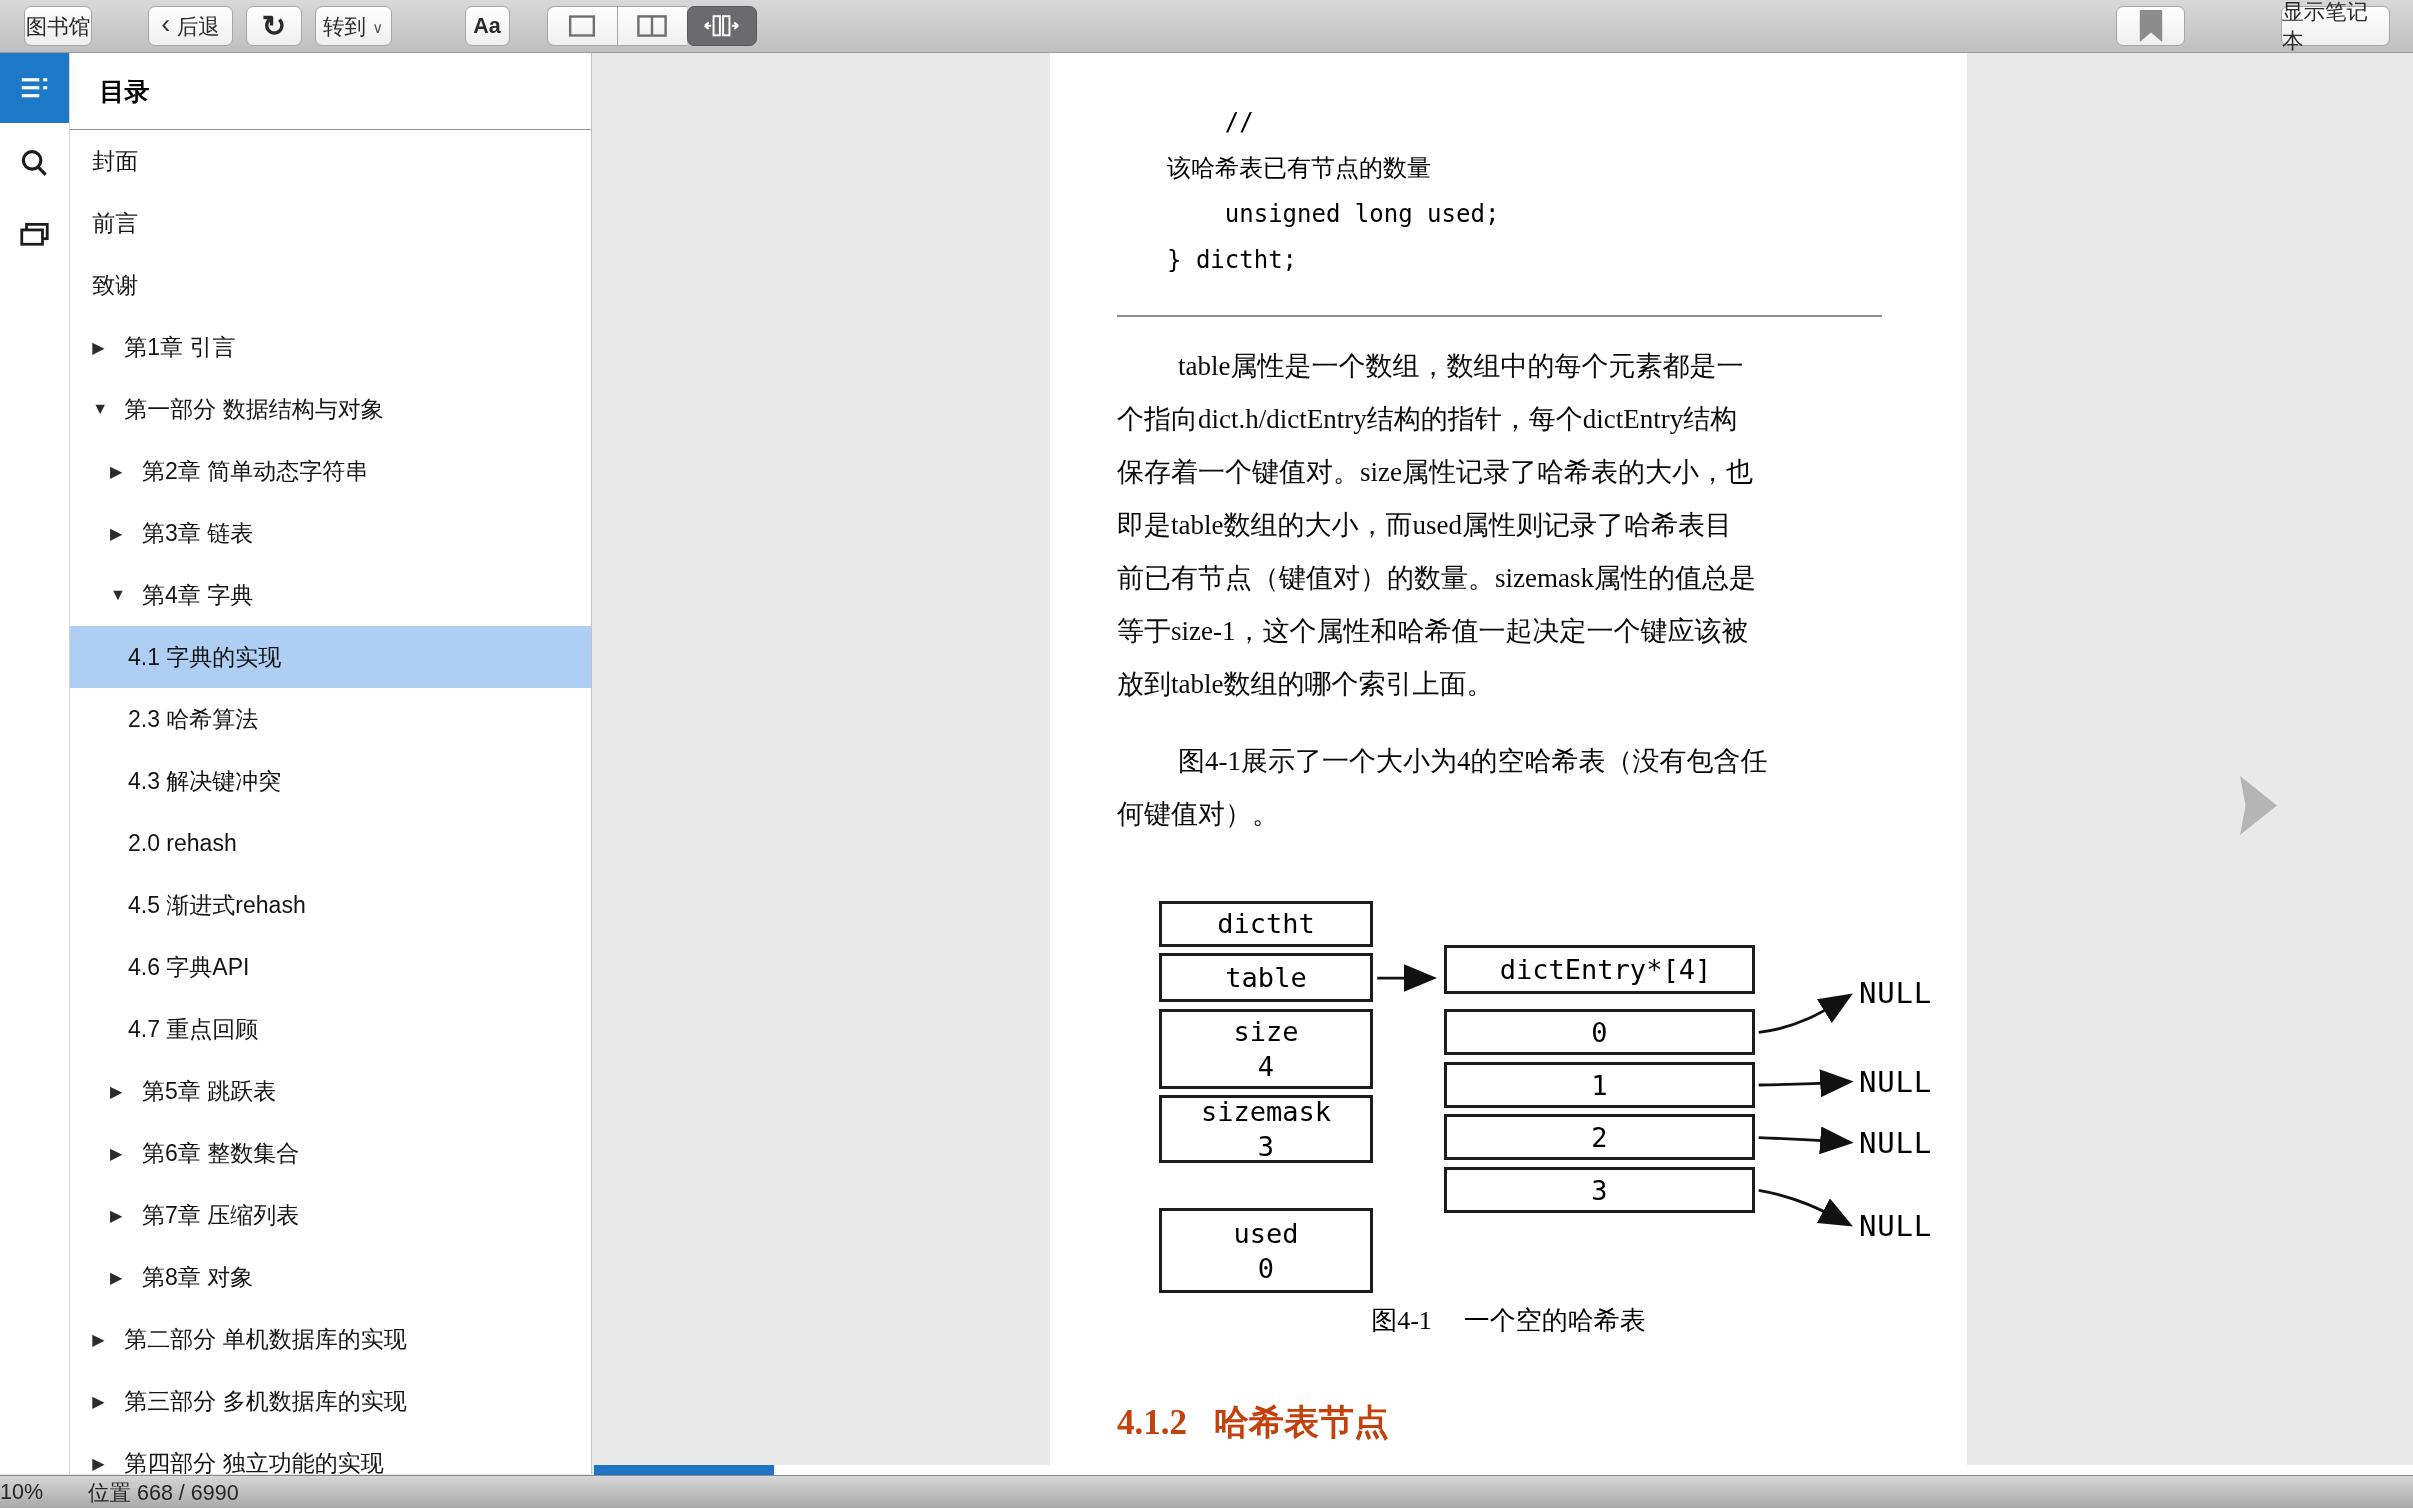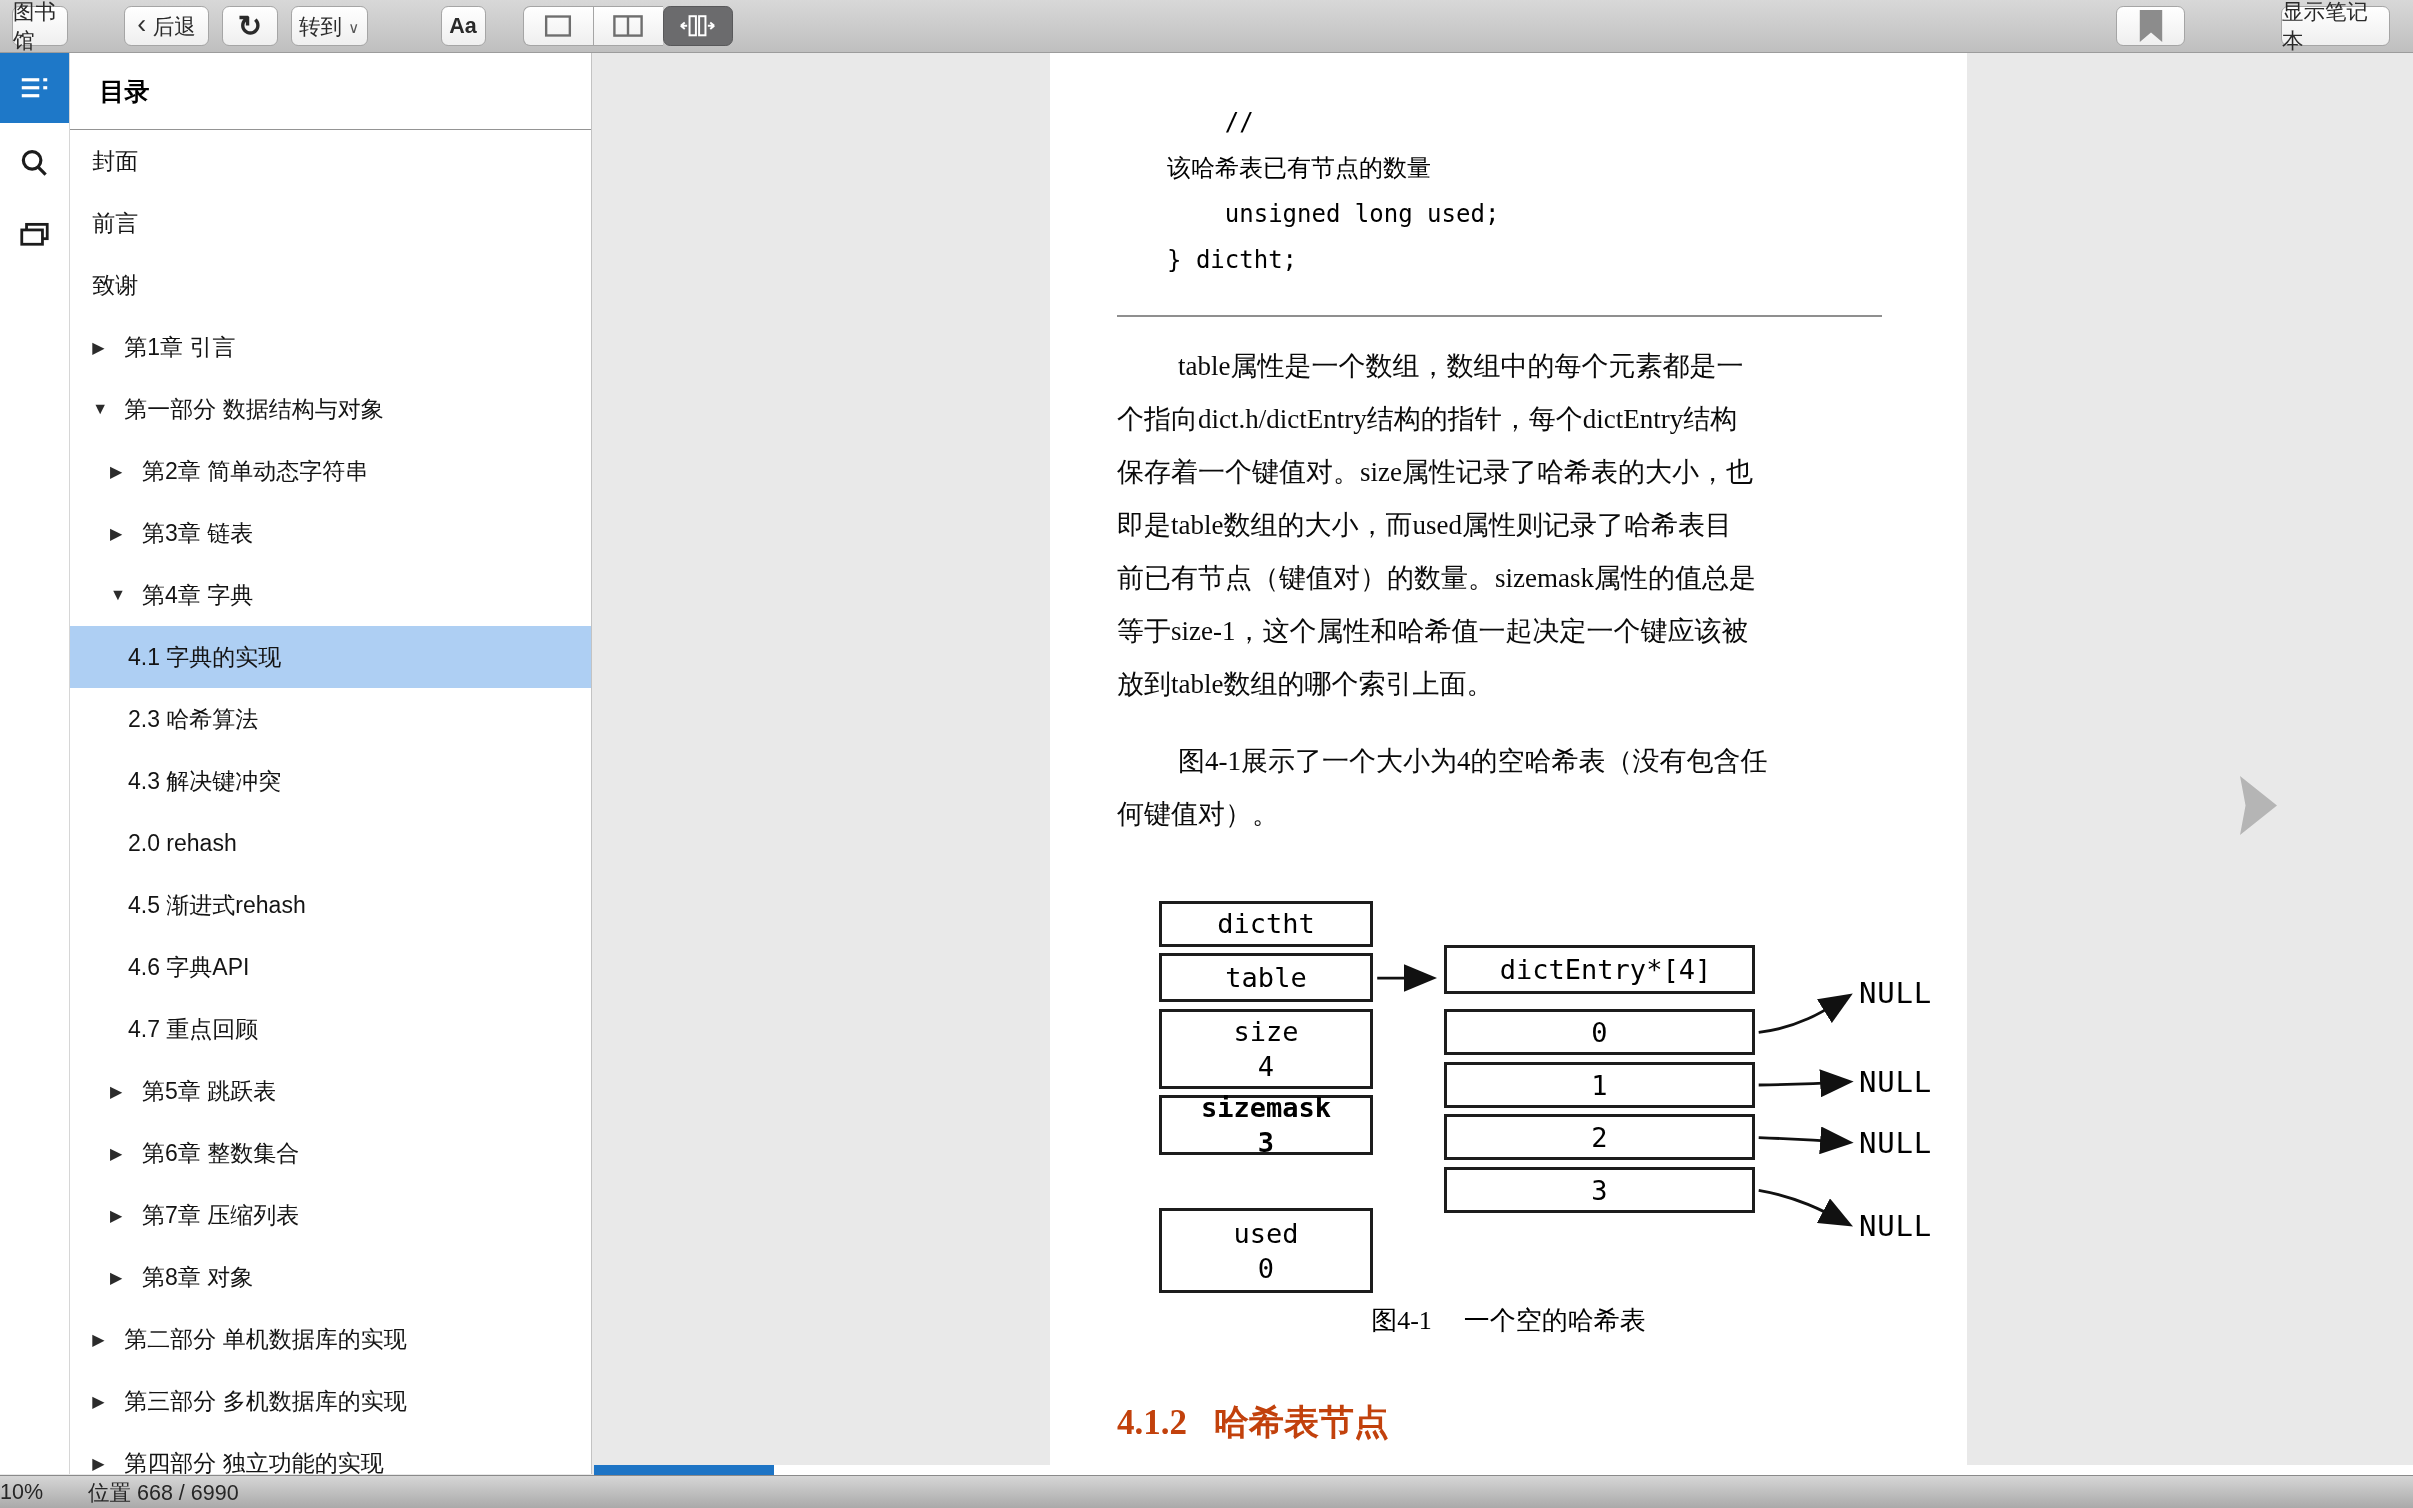--- a/index.html
+++ b/index.html
@@ -7,21 +7,21 @@
   body { font-family:"Liberation Sans", sans-serif; }
   #screen { position:relative; width:2413px; height:1508px; background:#e9e9e9; overflow:hidden; }
 
   
   .toolbar { position:absolute; left:0; top:0; right:0; height:53px;
     background:linear-gradient(#d8d8d8,#bfbfbf); border-bottom:1.6px solid #9c9c9c;
     display:flex; align-items:center; z-index:20; }
   .tbtn { height:40px; background:linear-gradient(#ffffff,#efefef); border:0.8px solid #a5a5a5;
     border-radius:7.2px; display:flex; align-items:center; justify-content:center;
     font-size:21.5px; color:#2a2a2a; }
-  .btn-library { margin-left:12px; width:56px; }
+  .btn-library { margin-left:24px; width:68px; }
   .btn-back { margin-left:56px; width:85px; gap:6.4px; }
   .chev { font-size:27px; color:#333; line-height:1; padding-bottom:3.2px; }
   .btn-refresh { margin-left:12.8px; width:56px; font-size:29px; font-weight:bold; }
   .btn-goto { margin-left:12.8px; width:77px; gap:6.4px; }
   .caret { font-size:15px; color:#555; padding-top:4.8px; }
   .btn-aa { margin-left:73px; width:45px; font-weight:bold; }
   .segmented { margin-left:37px; display:flex; height:40px; }
   .seg { width:70px; height:40px; background:linear-gradient(#ffffff,#efefef);
     border:0.8px solid #a5a5a5; display:flex; align-items:center; justify-content:center; }
   .seg.first { border-radius:7.2px 0 0 7.2px; border-right:none; }
@@ -278,21 +278,21 @@
       <div class="dcell lb" style="top:1.6px;   height:46px;">
         <span>dictht</span>
         </div>
       <div class="dcell lb" style="top:54px;  height:49px;">
         <span>table</span>
         </div>
       <div class="dcell lb" style="top:110px; height:80px;">
         <span>size</span>
         <span>4</span>
         </div>
-      <div class="dcell lb" style="top:196px; height:60px;font-weight:bold;">
+      <div class="dcell lb" style="top:196px; height:68px;">
         <span>sizemask</span>
         <span>3</span>
         </div>
       <div class="dcell lb" style="top:283px; height:85px;margin-top:26px;">
         <span>used</span>
         <span>0</span>
         </div>
 
       <div class="dcell rb" style="top:46px;  height:49px;padding-left:12px;">
         <span>dictEntry*[4]</span>

